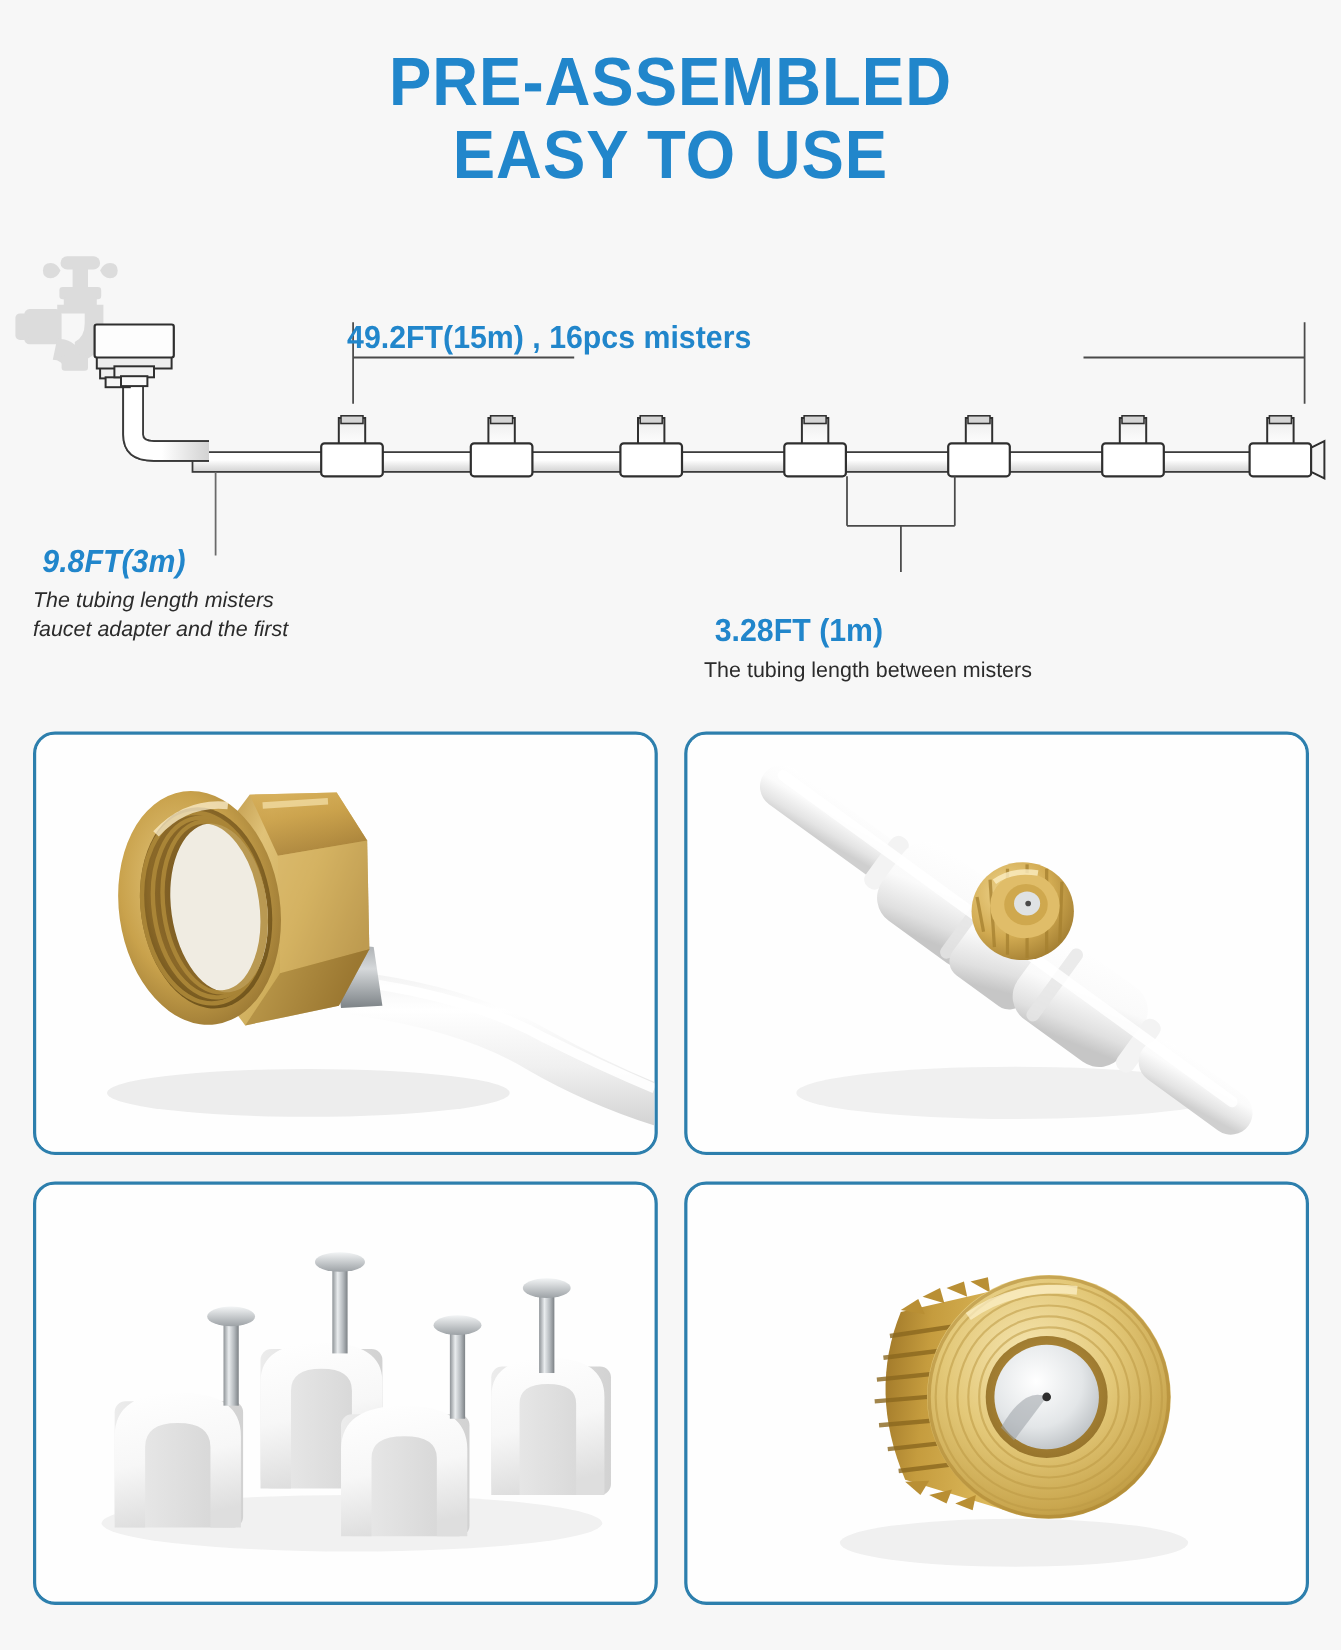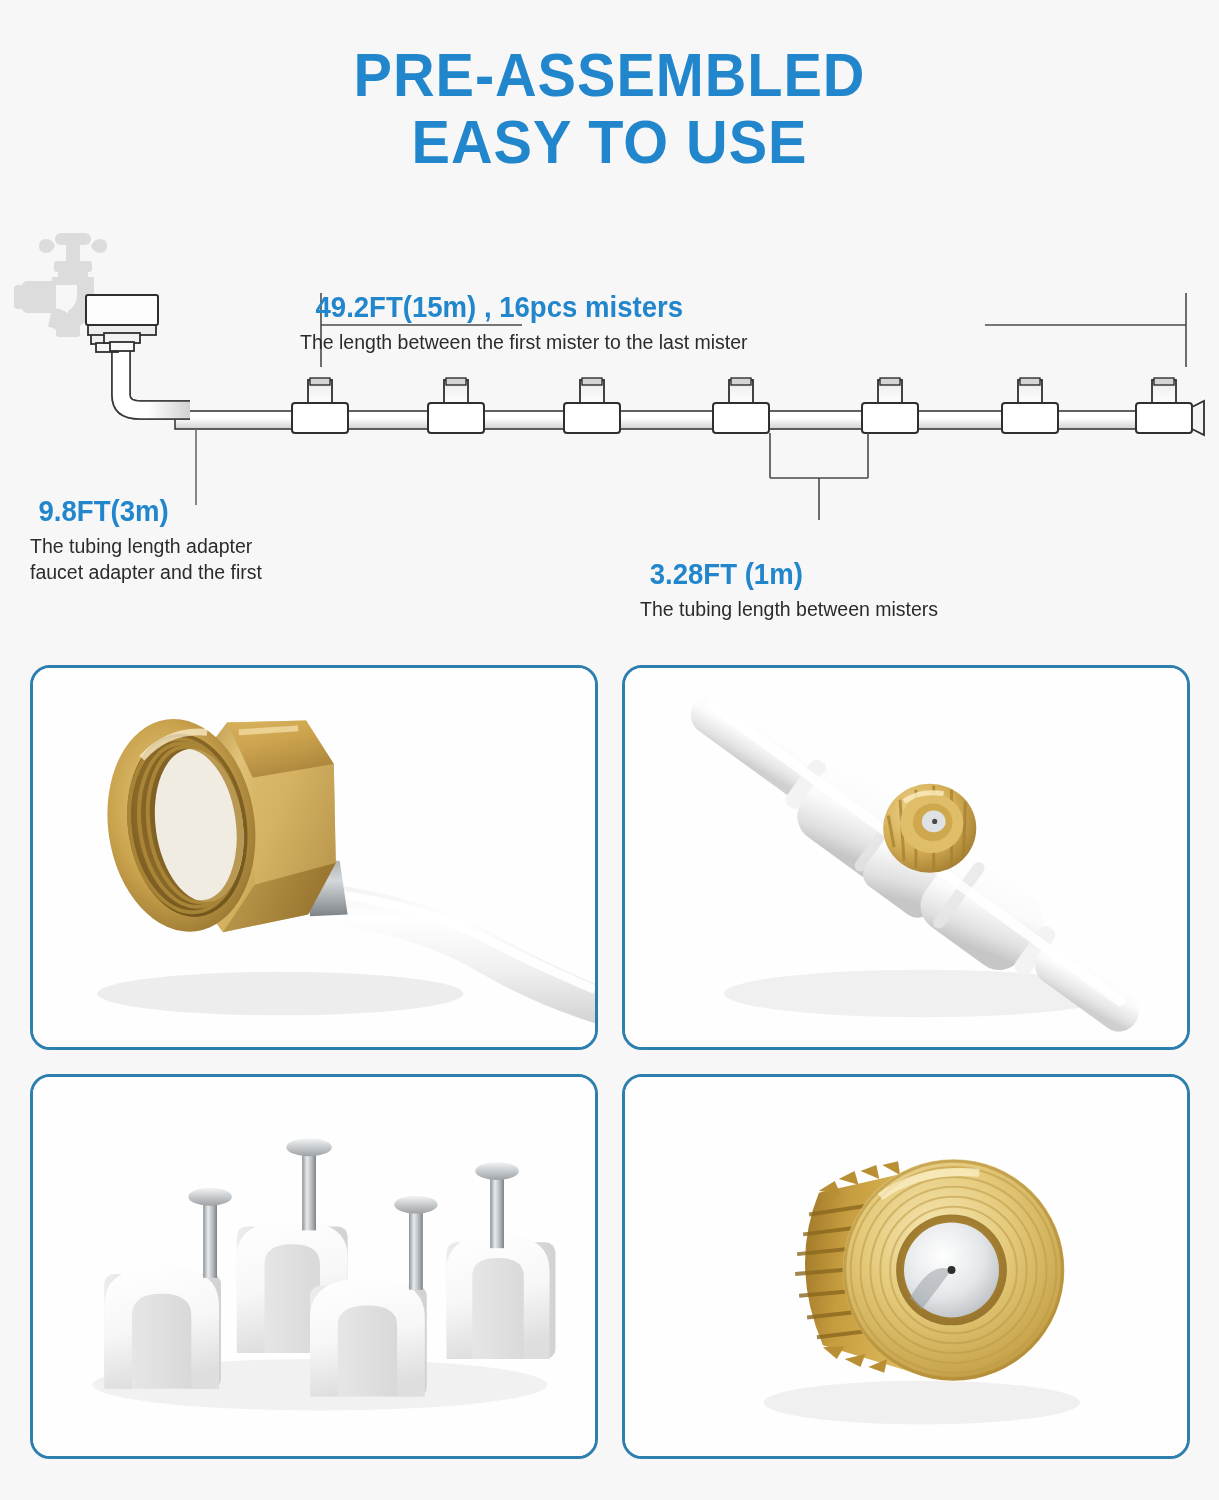--- a/index.html
+++ b/index.html
@@ -39,21 +39,21 @@
     color:#2186cb;font-weight:bold;font-size:29px;
     letter-spacing:0px;white-space:nowrap;transform:scaleX(0.95);
   }
   .dim .desc{
     color:#2b2b2b;font-size:19.5px;line-height:1.35;
     margin-top:5px;white-space:nowrap;
   }
   .dim .desc.two{white-space:normal;}
 
   #dim-top{left:300px;top:76px;width:620px;}
-  #dim-left{left:30px;top:280px;width:340px;}
+  #dim-left{left:30px;top:280px;width:340px;font-style:italic;}
   #dim-right{left:640px;top:295px;width:390px;margin-top:48px;}
 
   
   .grid{
     position:absolute;left:30px;top:665px;
     width:1160px;height:805px;
     display:grid;
     grid-template-columns:568px 568px;
     grid-template-rows:385px 385px;
     gap:24px 24px;
@@ -196,27 +196,26 @@
       <g stroke="#4a4a4a" stroke-width="1.6" fill="none">
         <line x1="770" y1="218" x2="770" y2="263"></line>
         <line x1="868" y1="218" x2="868" y2="263"></line>
         <line x1="770" y1="263" x2="868" y2="263"></line>
         <line x1="819" y1="263" x2="819" y2="305"></line>
       </g>
     </svg>
 
     <div class="dim" id="dim-top">
       <div class="val">49.2FT(15m) , 16pcs misters</div>
-      <div class="desc">The length between the first mister to the last mister</div>
     </div>
 
     <div class="dim" id="dim-left">
       <div class="val">9.8FT(3m)</div>
       <div class="desc two">
-        <span>The tubing length adapter</span><br>
+        <span>The tubing length misters</span><br>
         <span>faucet adapter and the first</span>
       </div>
     </div>
 
     <div class="dim" id="dim-right">
       <div class="val">3.28FT (1m)</div>
       <div class="desc">The tubing length between misters</div>
     </div>
   </div>
 

